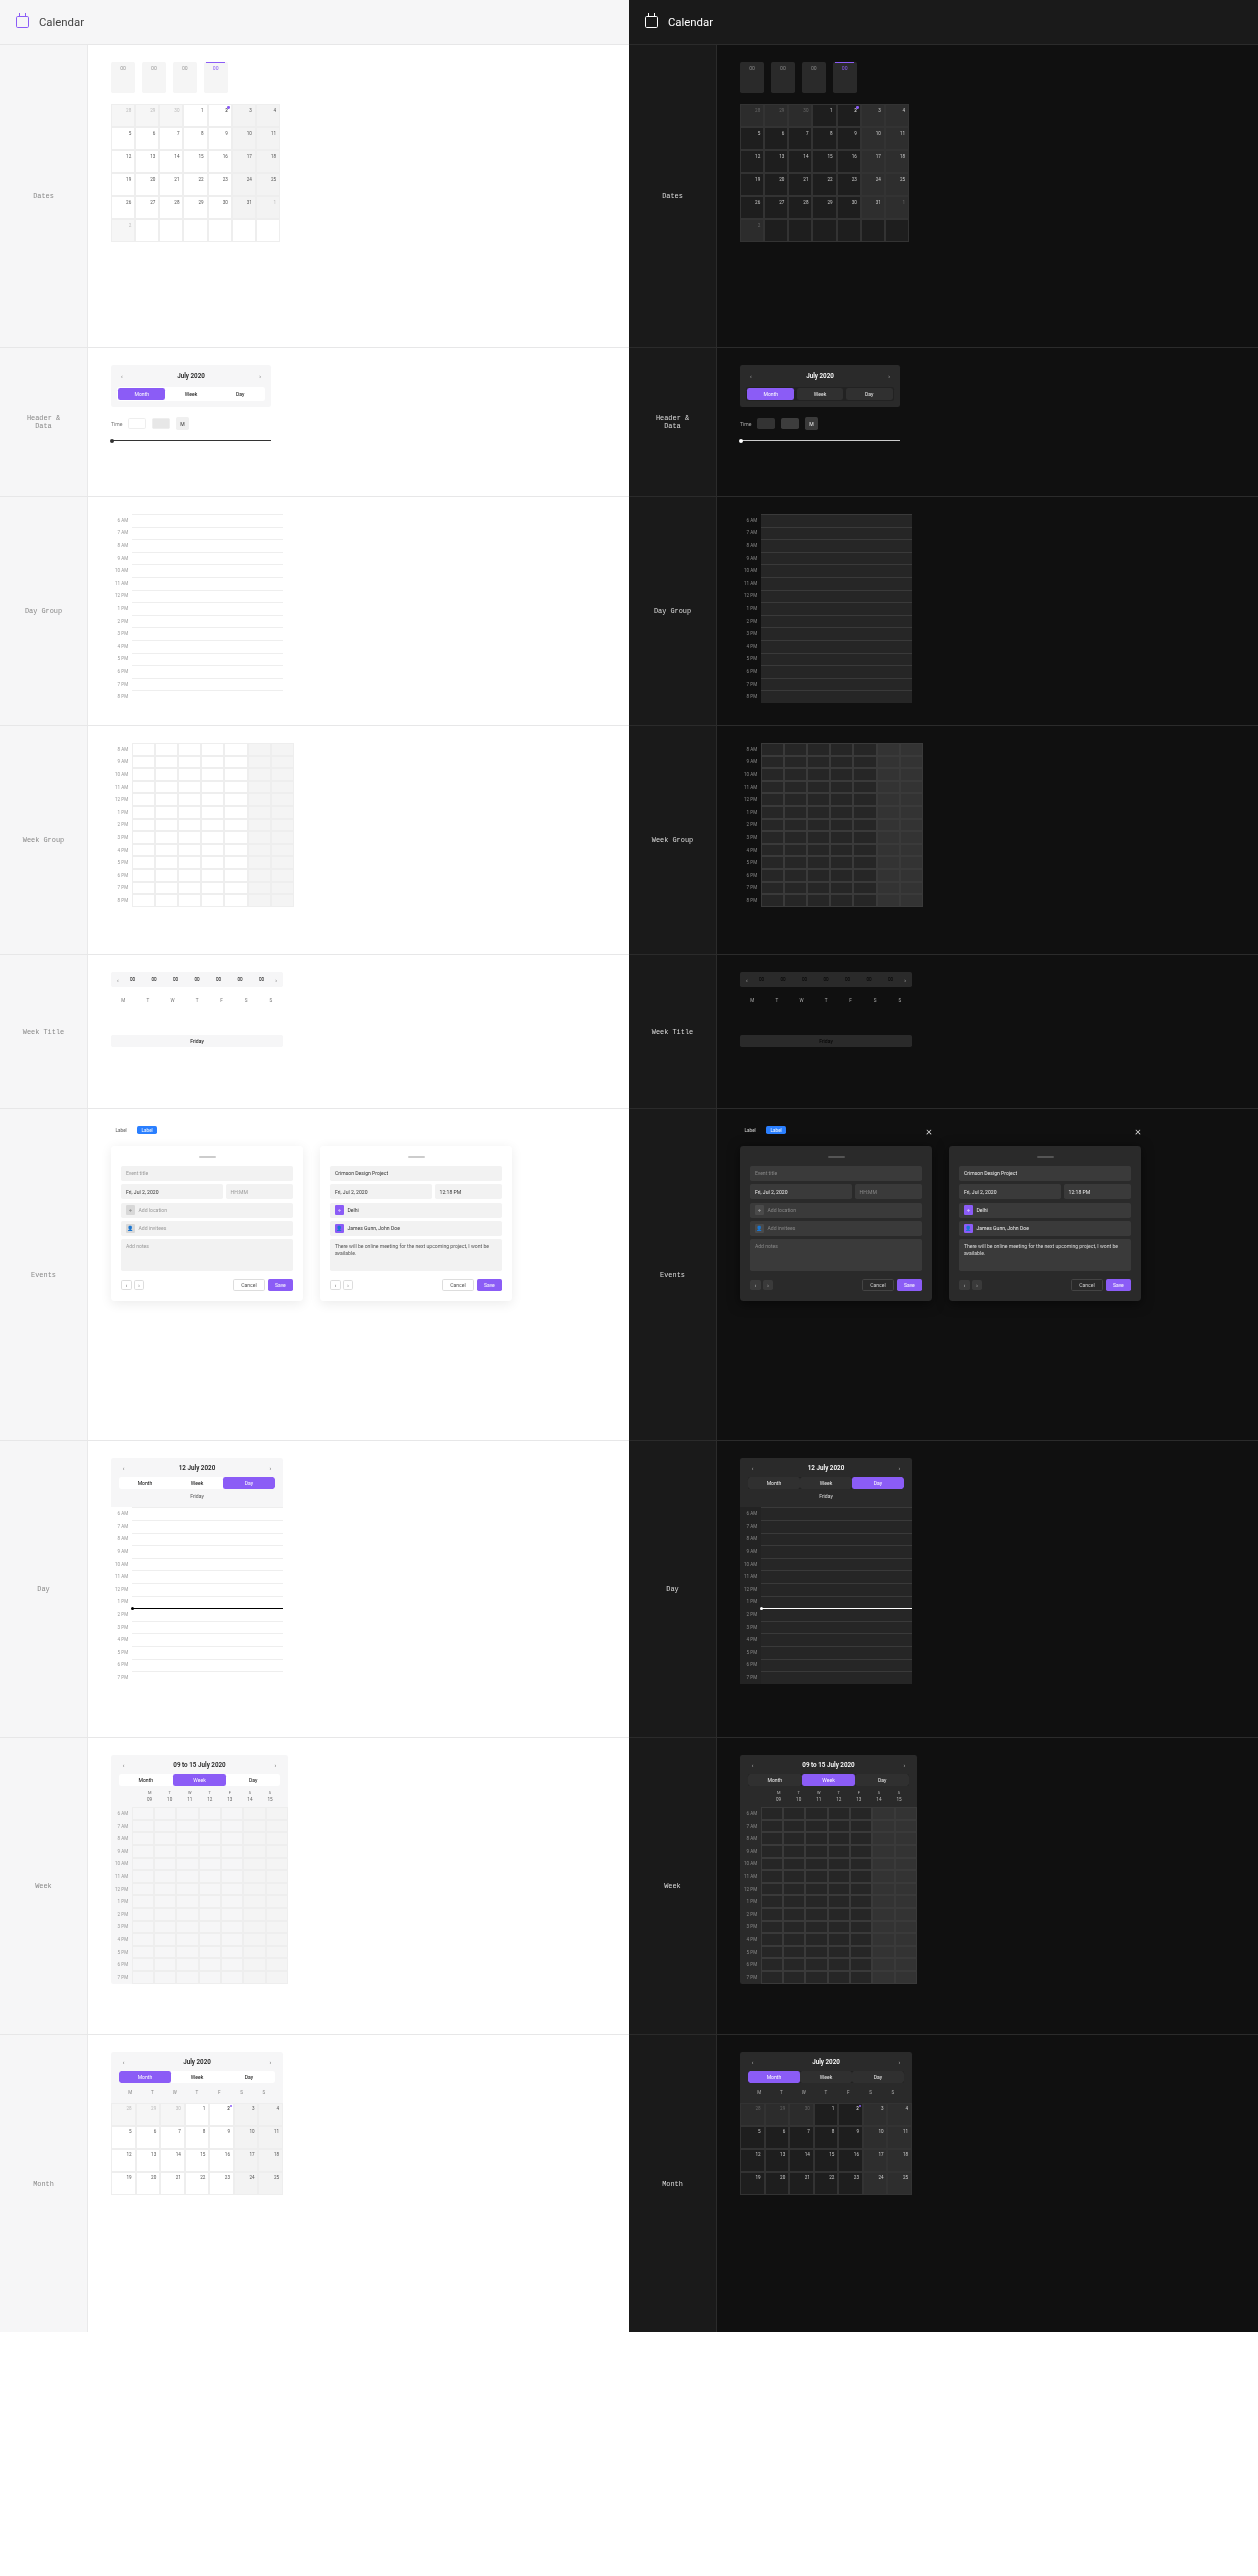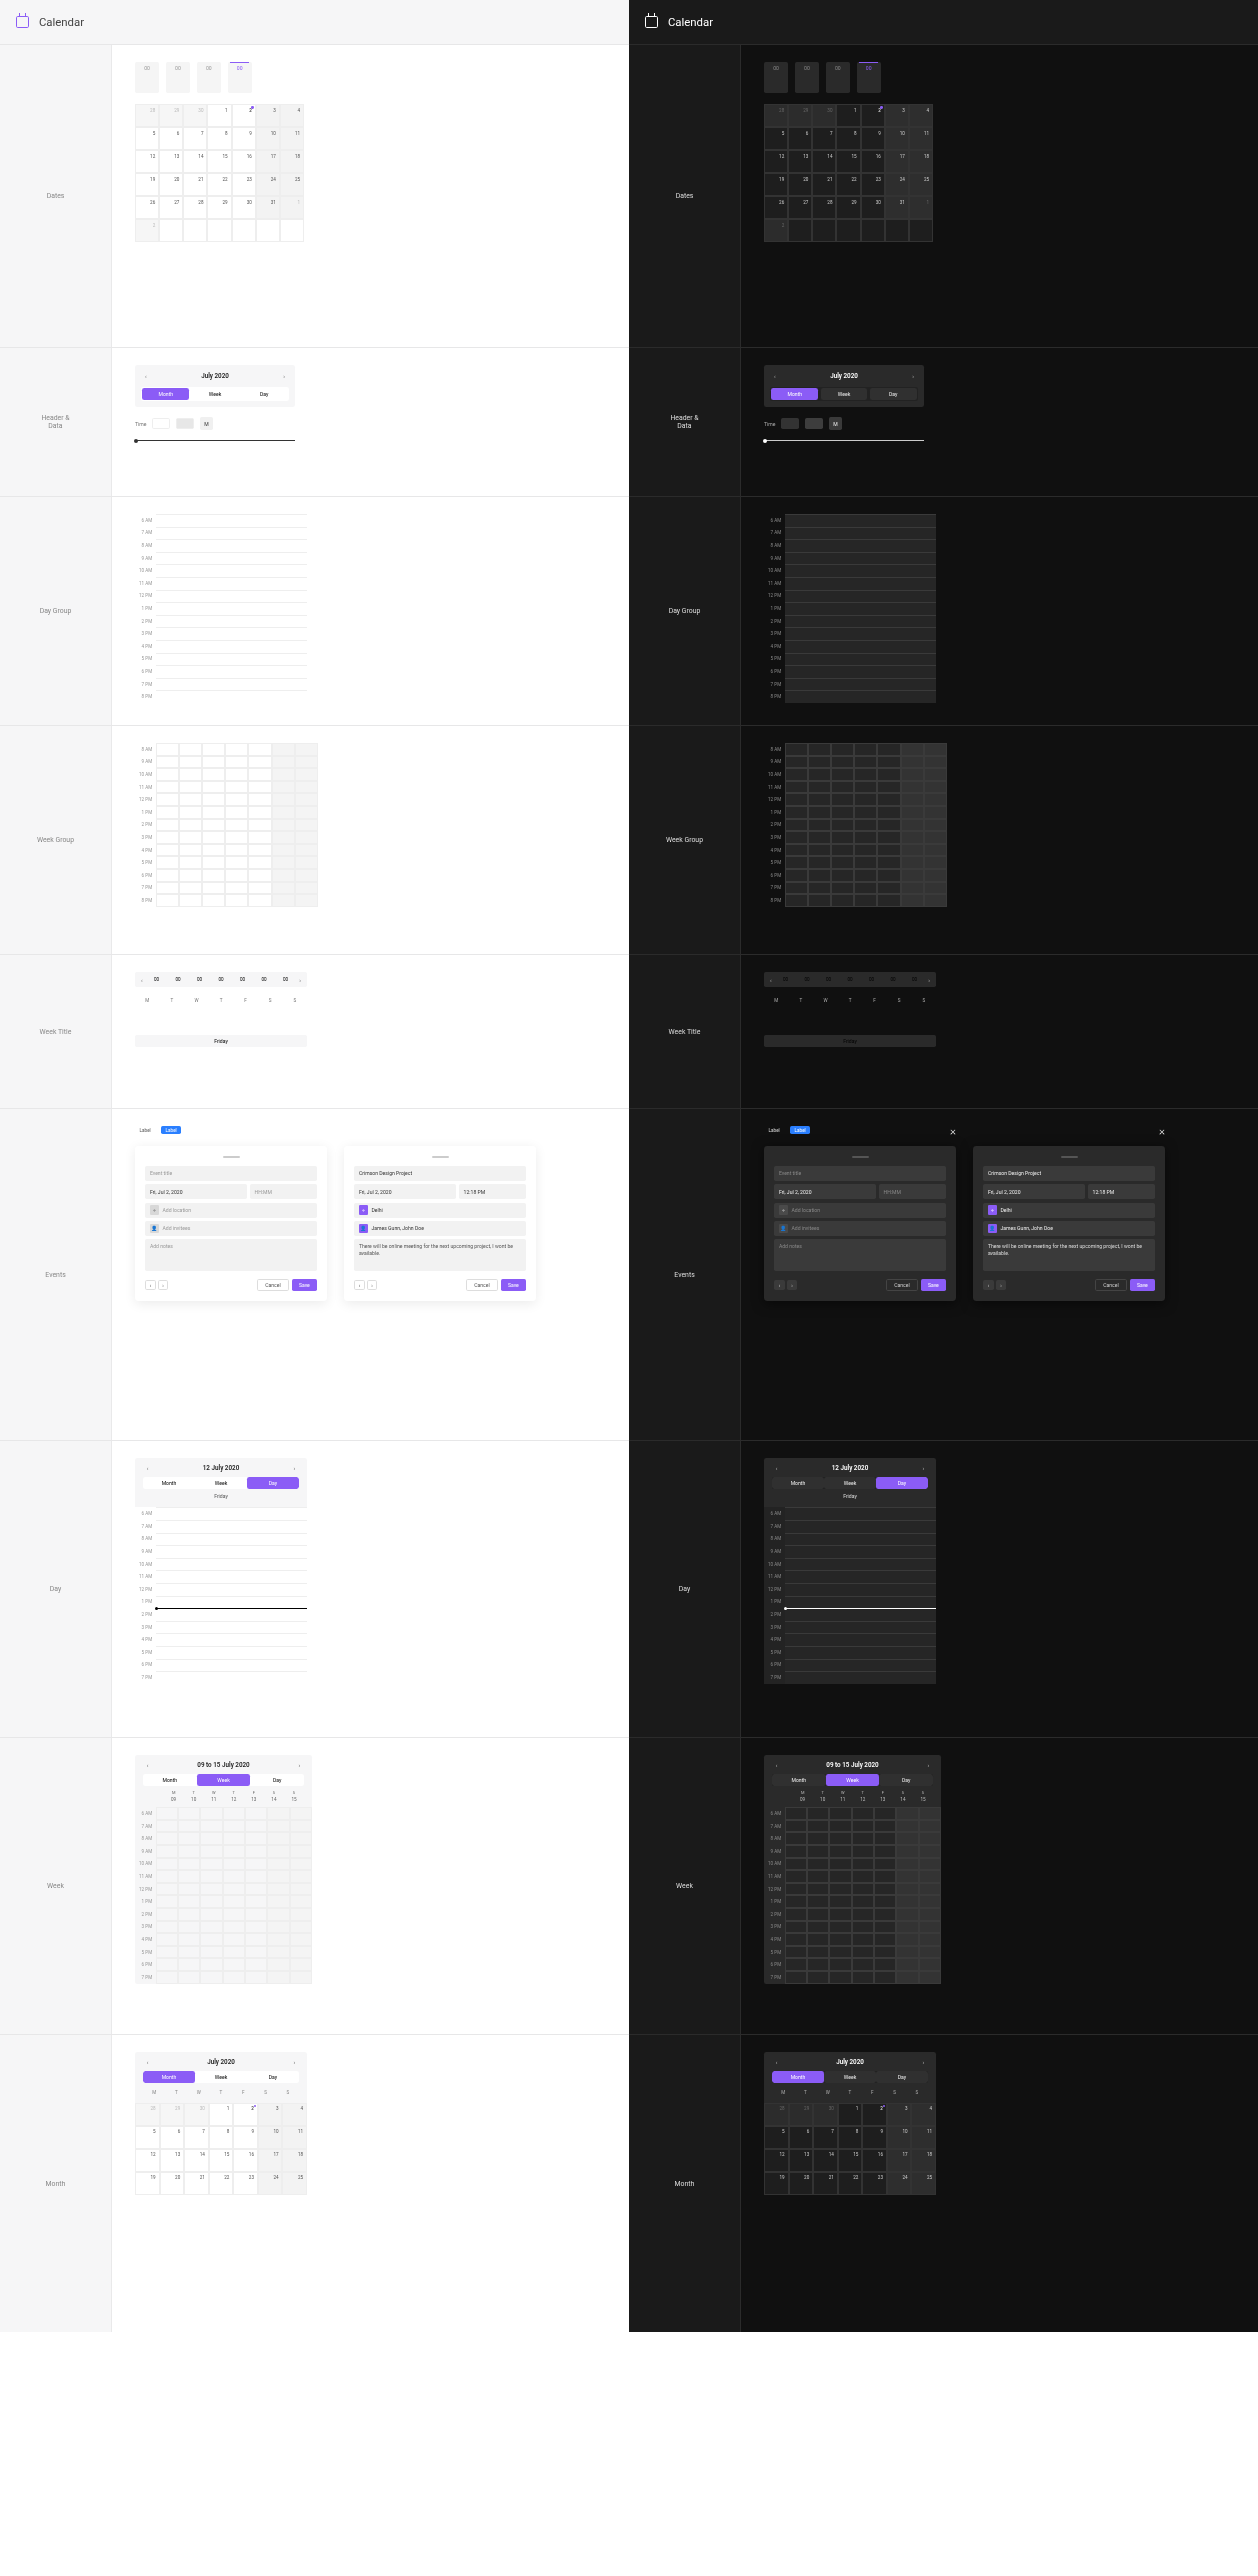--- a/index.html
+++ b/index.html
@@ -28,24 +28,25 @@
   .dark .hdr .icon { border-color:#fff; }
   .hdr .icon::before{ content:""; position:absolute; top:-3.4px; left:1.7px;right:1.7px; height:2.3px; border-left:1.1px solid #8b5cf6; border-right:1.1px solid #8b5cf6;}
   .dark .hdr .icon::before{ border-color:#fff;}
   .hdr .ttl { font-size: 11.4px; font-weight:400;}
   .light .hdr .ttl{ color:#444;}
 
   
   .section { display:flex; min-height: 172px; border-bottom: 0.6px solid rgba(0,0,0,.06);}
   .dark .section{ border-bottom: 0.6px solid #2b2b2b;}
   .section .label {
-    width: 112px; flex:none;
+    width: 88px; flex:none;
     display:flex; align-items:center; justify-content:center;
     text-align:center; font-size:6.9px; font-weight:400;
     border-right:0.6px solid rgba(0,0,0,.06);
+    font-family:Liberation Mono, monospace;
   }
   .light .section .label{ color:#888; border-right-color:rgba(0,0,0,.05); background:#f6f6f7;}
   .dark  .section .label{ color:#ddd; border-right-color:#2b2b2b;}
   .section .content{ flex:1; padding: 17px 23px; position:relative;}
   .light .section .content{ background:#fff;}
   .dark  .section .content{ background:#101010;}
 
   
   .btn { display:inline-flex; align-items:center; justify-content:center; border-radius:2.3px; font-size:5.1px; cursor:pointer; user-select:none;}
   .accent-bg { background:#8b5cf6; color:#fff;}

